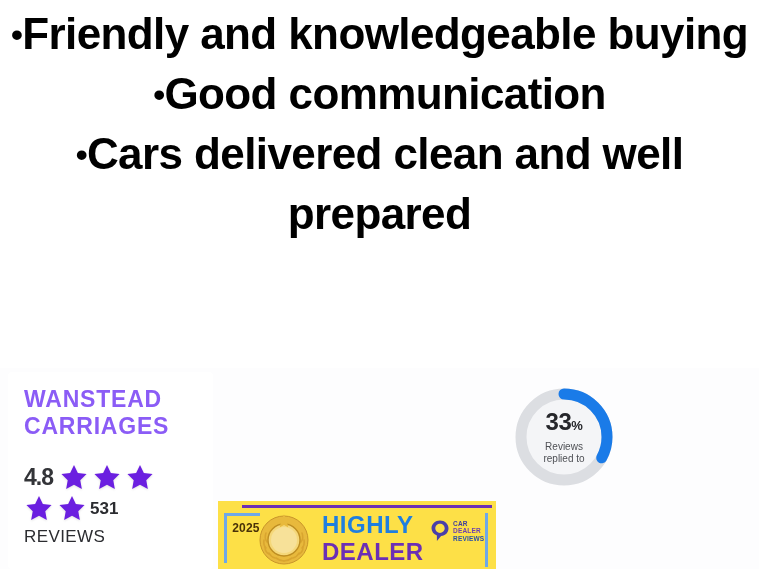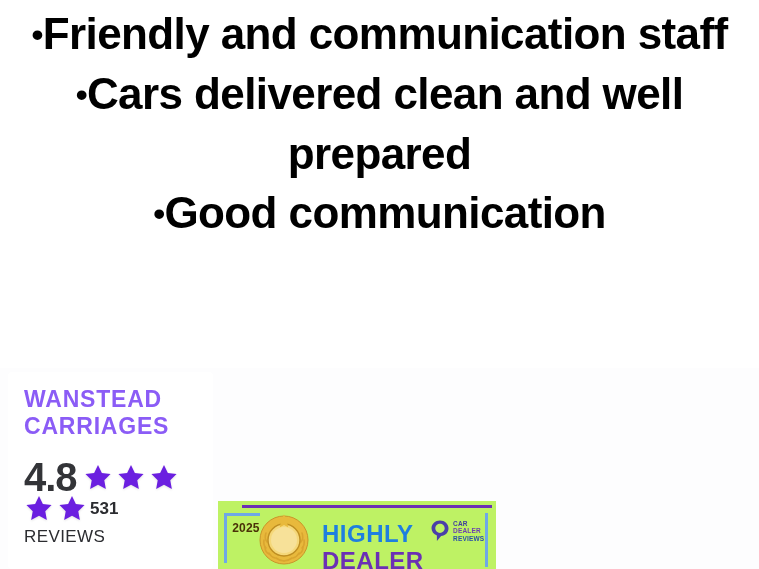--- a/index.html
+++ b/index.html
@@ -70,21 +70,21 @@
 
   .score-row {
     display:flex;
     align-items:center;
     padding-left:16px;
     padding-top:18px;
     flex-wrap:wrap;
     width:200px;
   }
   .score-value {
-    font-size:40px;
+    font-size:23px;
     font-weight:bold;
     color:#333438;
     letter-spacing:-1px;
     margin-right:6px;
     line-height:38px;
   }
   .star {
     width:30px; height:29px;
     margin-right:3px;
     flex:0 0 auto;
@@ -112,21 +112,21 @@
     letter-spacing:0.4px;
     margin-top:4px;
   }
 
   
   .award-card {
     position:absolute;
     left:218px; top:133px;
     width:278px;
     height:68px;
-    background:#bef264;
+    background:#fde047;
   }
   .award-topline {
     position:absolute;
     left:24px; top:4px;
     width:250px; height:3px;
     background:#6B2FB5;
   }
   .award-corner-l {
     position:absolute;
     left:6px; top:12px;
@@ -156,21 +156,21 @@
     color:#4a3208;
     letter-spacing:0.2px;
   }
   .award-text {
     position:absolute;
     left:104px; top:10px;
     line-height:27px;
   }
   .award-l1 {
     font-size:24px; font-weight:bold;
-    color:#1E7FE0; letter-spacing:0.5px;margin-top:9px;
+    color:#1E7FE0; letter-spacing:0.5px;
   }
   .award-l2 {
     font-size:24px; font-weight:bold;
     color:#6B2FB5; letter-spacing:0.5px;
   }
   .cdr-logo {
     position:absolute;
     left:212px; top:18px;
     display:flex; align-items:center;
   }
@@ -223,27 +223,27 @@
     margin-top:3px;
   }
 </style>
 </head>
 <body>
 
 <div id="stage">
 
   <div class="bullets">
     <div class="bullet-line">
-      <span class="bullet-dot">•</span><span>Friendly and communication staff</span>
+      <span class="bullet-dot">•</span><span>Friendly and knowledgeable buying</span>
+    </div>
+    <div class="bullet-line">
+      <span class="bullet-dot">•</span><span>Good communication</span>
     </div>
     <div class="bullet-line wrap" style="padding:0 55px;">
       <span class="bullet-dot">•</span><span>Cars delivered clean and well prepared</span>
-    </div>
-    <div class="bullet-line">
-      <span class="bullet-dot">•</span><span>Good communication</span>
     </div>
   </div>
 
   <div class="widget-strip">
 
     <div class="rating-card">
       <div class="brand">
         <span>WANSTEAD</span>
         <span class="l2">CARRIAGES</span>
       </div>
@@ -328,17 +328,31 @@
         <span class="cdr-words">
           <div class="cdr-w1">CAR</div>
           <div class="cdr-w2">DEALER</div>
           <div class="cdr-w3">REVIEWS</div>
         </span>
       </div>
     </div>
 
     <div class="donuts">
 
+      <div class="donut">
+        <svg viewBox="0 0 104 104">
+          <circle cx="52" cy="52" r="43" fill="#F4F5F7"></circle>
+          <circle cx="52" cy="52" r="43" fill="none" stroke="#DCDEE2" stroke-width="11"></circle>
+          <circle id="arc1" cx="52" cy="52" r="43" fill="none" stroke="#1A7BE8" stroke-width="11" stroke-linecap="round" stroke-dasharray="89.15839950887833 181.01856869984385"></circle>
+        </svg>
+        <div class="donut-center">
+          <div class="donut-pct"><span>33</span><span class="sign">%</span></div>
+          <div class="donut-label">
+            <div>Reviews</div>
+            <div>replied to</div>
+          </div>
+        </div>
+      </div>
 
 
     </div>
   </div>
 </div>
 
 </body></html>

